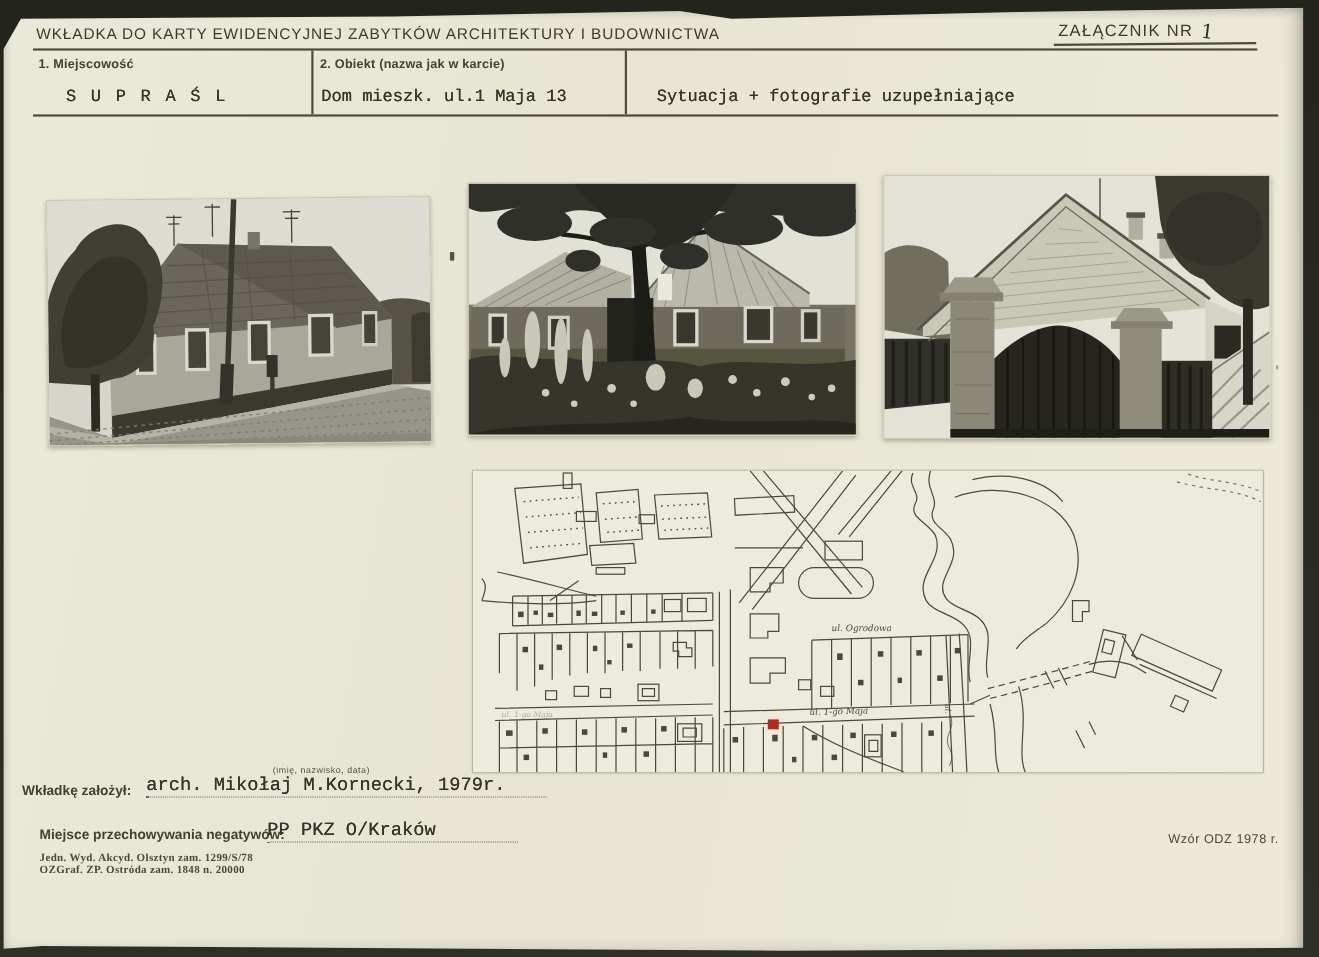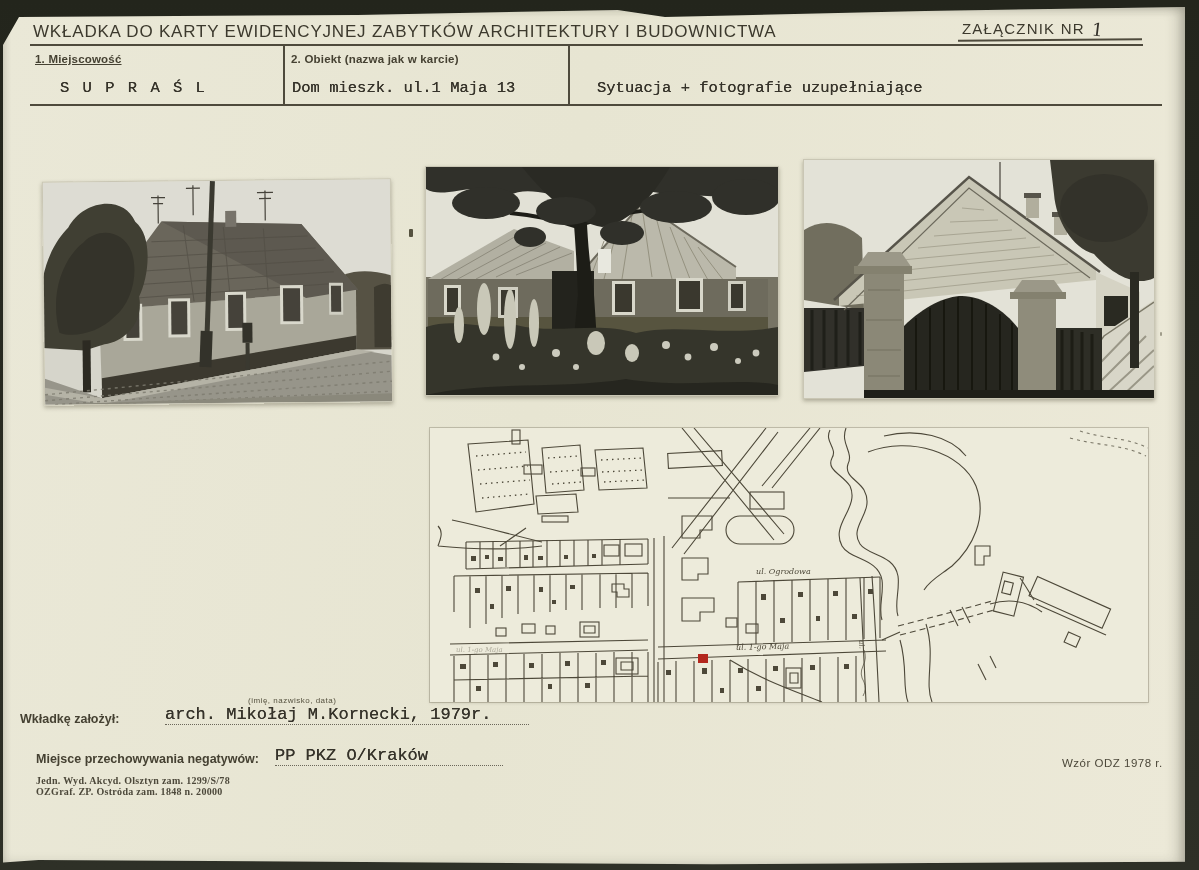--- a/index.html
+++ b/index.html
@@ -6,55 +6,55 @@
   #stage{position:relative;width:1199px;height:870px;overflow:hidden;
          background:linear-gradient(180deg,#23251c 0%,#2e3027 100%);
          font-family:"Liberation Sans",sans-serif;}
   
   #card{position:absolute;left:3px;top:5px;width:1182px;height:861px;
         background:linear-gradient(100deg,#eae8d7 0%,#e7e5d2 45%,#ece9d8 100%);
         clip-path:polygon(0px 40px,16px 12px,30% 10px,52% 5px,56% 12px,78% 6px,100% 2px,100% 99.5%,60% 99.8%,3% 99.3%,0px 99.6%);
         box-shadow:inset -6px 0 14px rgba(40,38,28,.25), inset 0 4px 8px rgba(40,38,28,.2);}
   .rule{position:absolute;background:#4e4a3c;}
   .vrule{position:absolute;background:#4e4a3c;width:2px;}
-  .title{position:absolute;left:33px;top:22px;font-size:17px;letter-spacing:.8px;color:#3c392d;}
+  .title{position:absolute;left:33px;top:22px;font-size:14px;letter-spacing:.8px;color:#3c392d;}
   .attach{position:absolute;left:962px;top:17px;font-size:15px;letter-spacing:1.2px;color:#3c392d;}
   .attach-num{display:inline-block;transform:rotate(7deg) translateY(2px);
               font-family:"DejaVu Serif",serif;font-size:18px;margin-left:7px;color:#33302a;}
   .flabel{position:absolute;top:53px;font-size:11.5px;font-weight:bold;color:#454132;letter-spacing:.2px;}
   .fvalue{position:absolute;top:79px;font-family:"Liberation Mono","DejaVu Sans Mono",monospace;
           font-size:15.5px;color:#36332a;text-shadow:0 0 .5px #36332a;white-space:pre;}
   .photo{position:absolute;border:1px solid #c9c6b4;box-shadow:0 2px 4px rgba(60,55,35,.35);}
   .photo svg{display:block;}
   #map{position:absolute;left:430px;top:428px;width:718px;height:274px;
        background:#edebdb;box-shadow:0 0 0 1px rgba(120,114,95,.35), 0 1px 3px rgba(80,75,55,.2);}
   .fline{position:absolute;font-weight:bold;color:#454132;}
   .typed{font-family:"Liberation Mono","DejaVu Sans Mono",monospace;color:#36332a;text-shadow:0 0 .5px #36332a;}
-  .dotted{border-bottom:1.6px dotted #6b675a;margin-left:32px;}
+  .dotted{border-bottom:1.6px dotted #6b675a;}
   .hint{position:absolute;font-size:8px;color:#55513f;letter-spacing:.5px;}
   .smallprint{position:absolute;left:36px;font-family:Liberation Serif, serif;
               font-weight:bold;font-size:10px;color:#4c483a;letter-spacing:.3px;line-height:11px;}
   .formver{position:absolute;left:1062px;top:757px;font-size:11.5px;color:#4c483a;letter-spacing:.5px;}
   .speck{position:absolute;background:#55523f;border-radius:1px;}
   text{font-family:"DejaVu Serif",serif;font-style:italic;fill:#4d4839;}
 </style>
 </head>
 <body>
 
 <div id="stage">
   <div id="card"></div>
 
   <div class="title">WKŁADKA DO KARTY EWIDENCYJNEJ ZABYTKÓW ARCHITEKTURY I BUDOWNICTWA</div>
   <div class="attach">
     <span>ZAŁĄCZNIK NR</span><span class="attach-num">1</span>
   </div>
   <div class="rule" style="left:958px;top:39px;width:184px;height:1.5px;transform:rotate(-.5deg);"></div>
   <div class="rule" style="left:30px;top:44px;width:1113px;height:2.4px;"></div>
 
-  <div class="flabel" style="left:35px;text-decoration:underline;">1. Miejscowość</div>
+  <div class="flabel" style="left:35px;">1. Miejscowość</div>
   <div class="flabel" style="left:291px;">2. Obiekt (nazwa jak w karcie)</div>
   <div class="fvalue" style="left:60px;letter-spacing:2px;">S U P R A Ś L</div>
   <div class="fvalue" style="left:292px;">Dom mieszk. ul.1 Maja 13</div>
   <div class="fvalue" style="left:597px;">Sytuacja + fotografie uzupełniające</div>
   <div class="vrule" style="left:283px;top:46px;height:58px;"></div>
   <div class="vrule" style="left:568px;top:46px;height:58px;"></div>
   <div class="rule" style="left:30px;top:104px;width:1132px;height:2.2px;"></div>
 
   <div class="photo" style="left:43px;top:180px;width:347px;height:222px;transform:rotate(-.6deg);">
     <svg width="347" height="222" viewBox="0 0 347 222">

